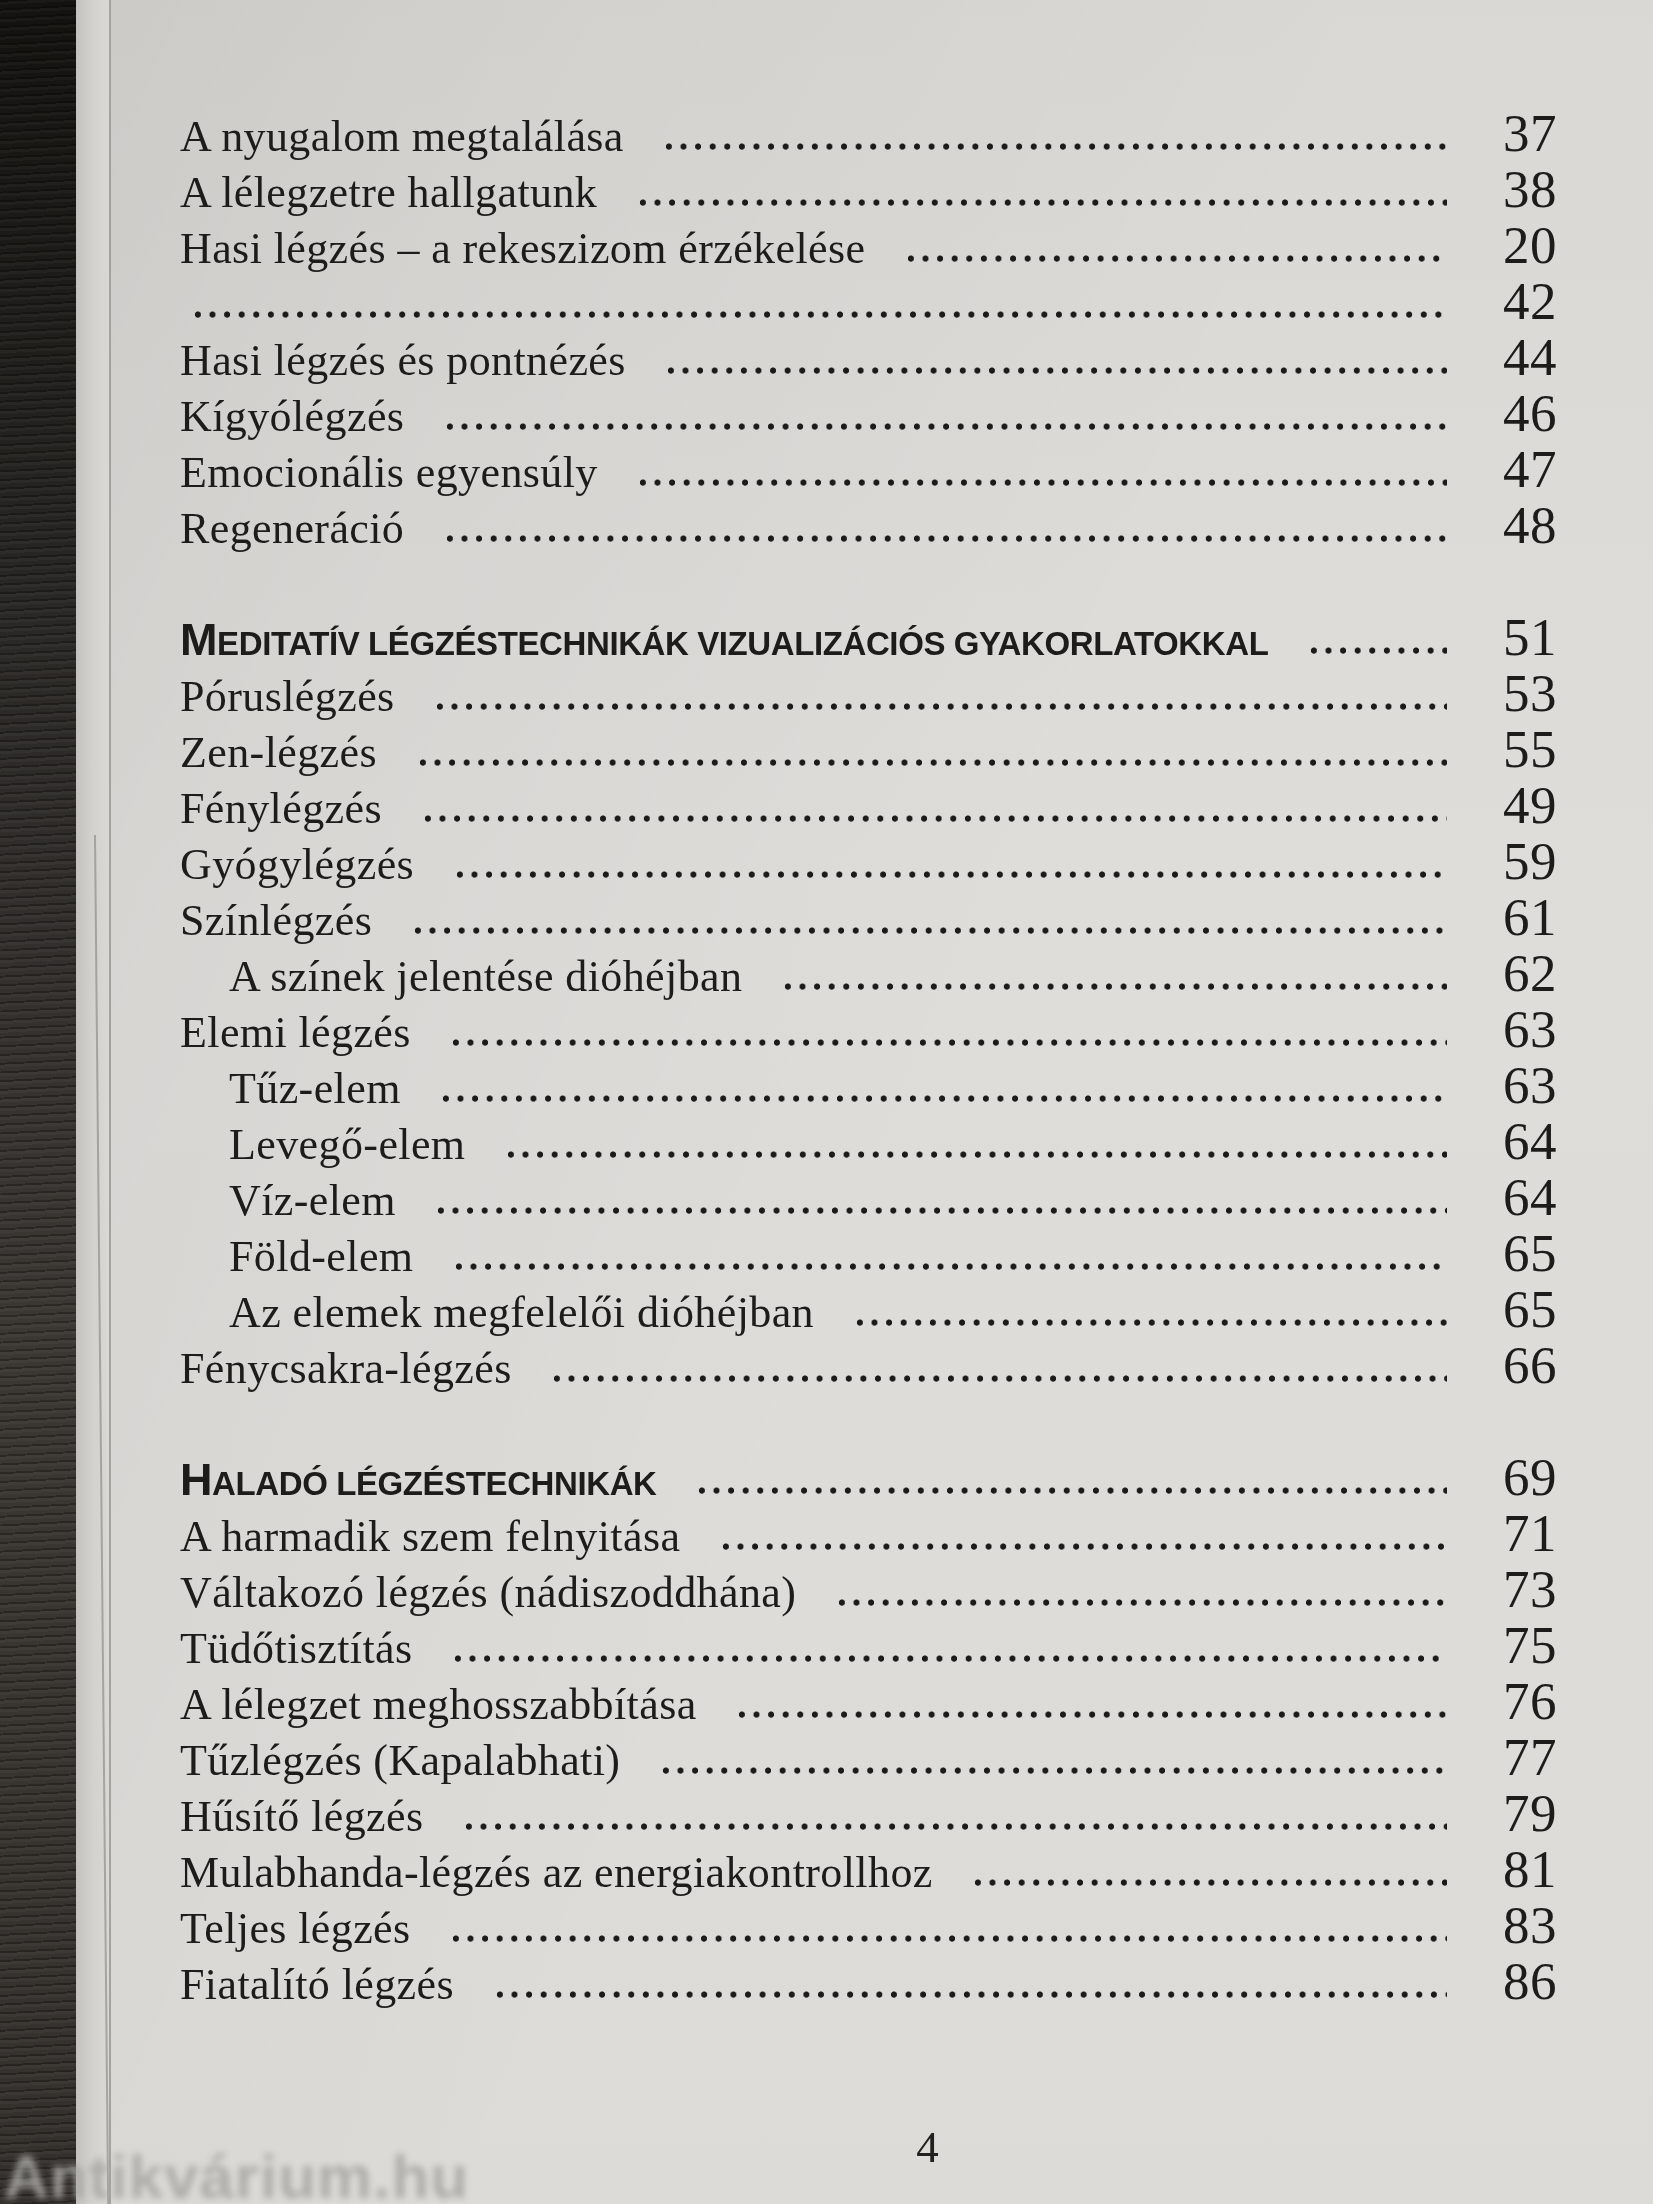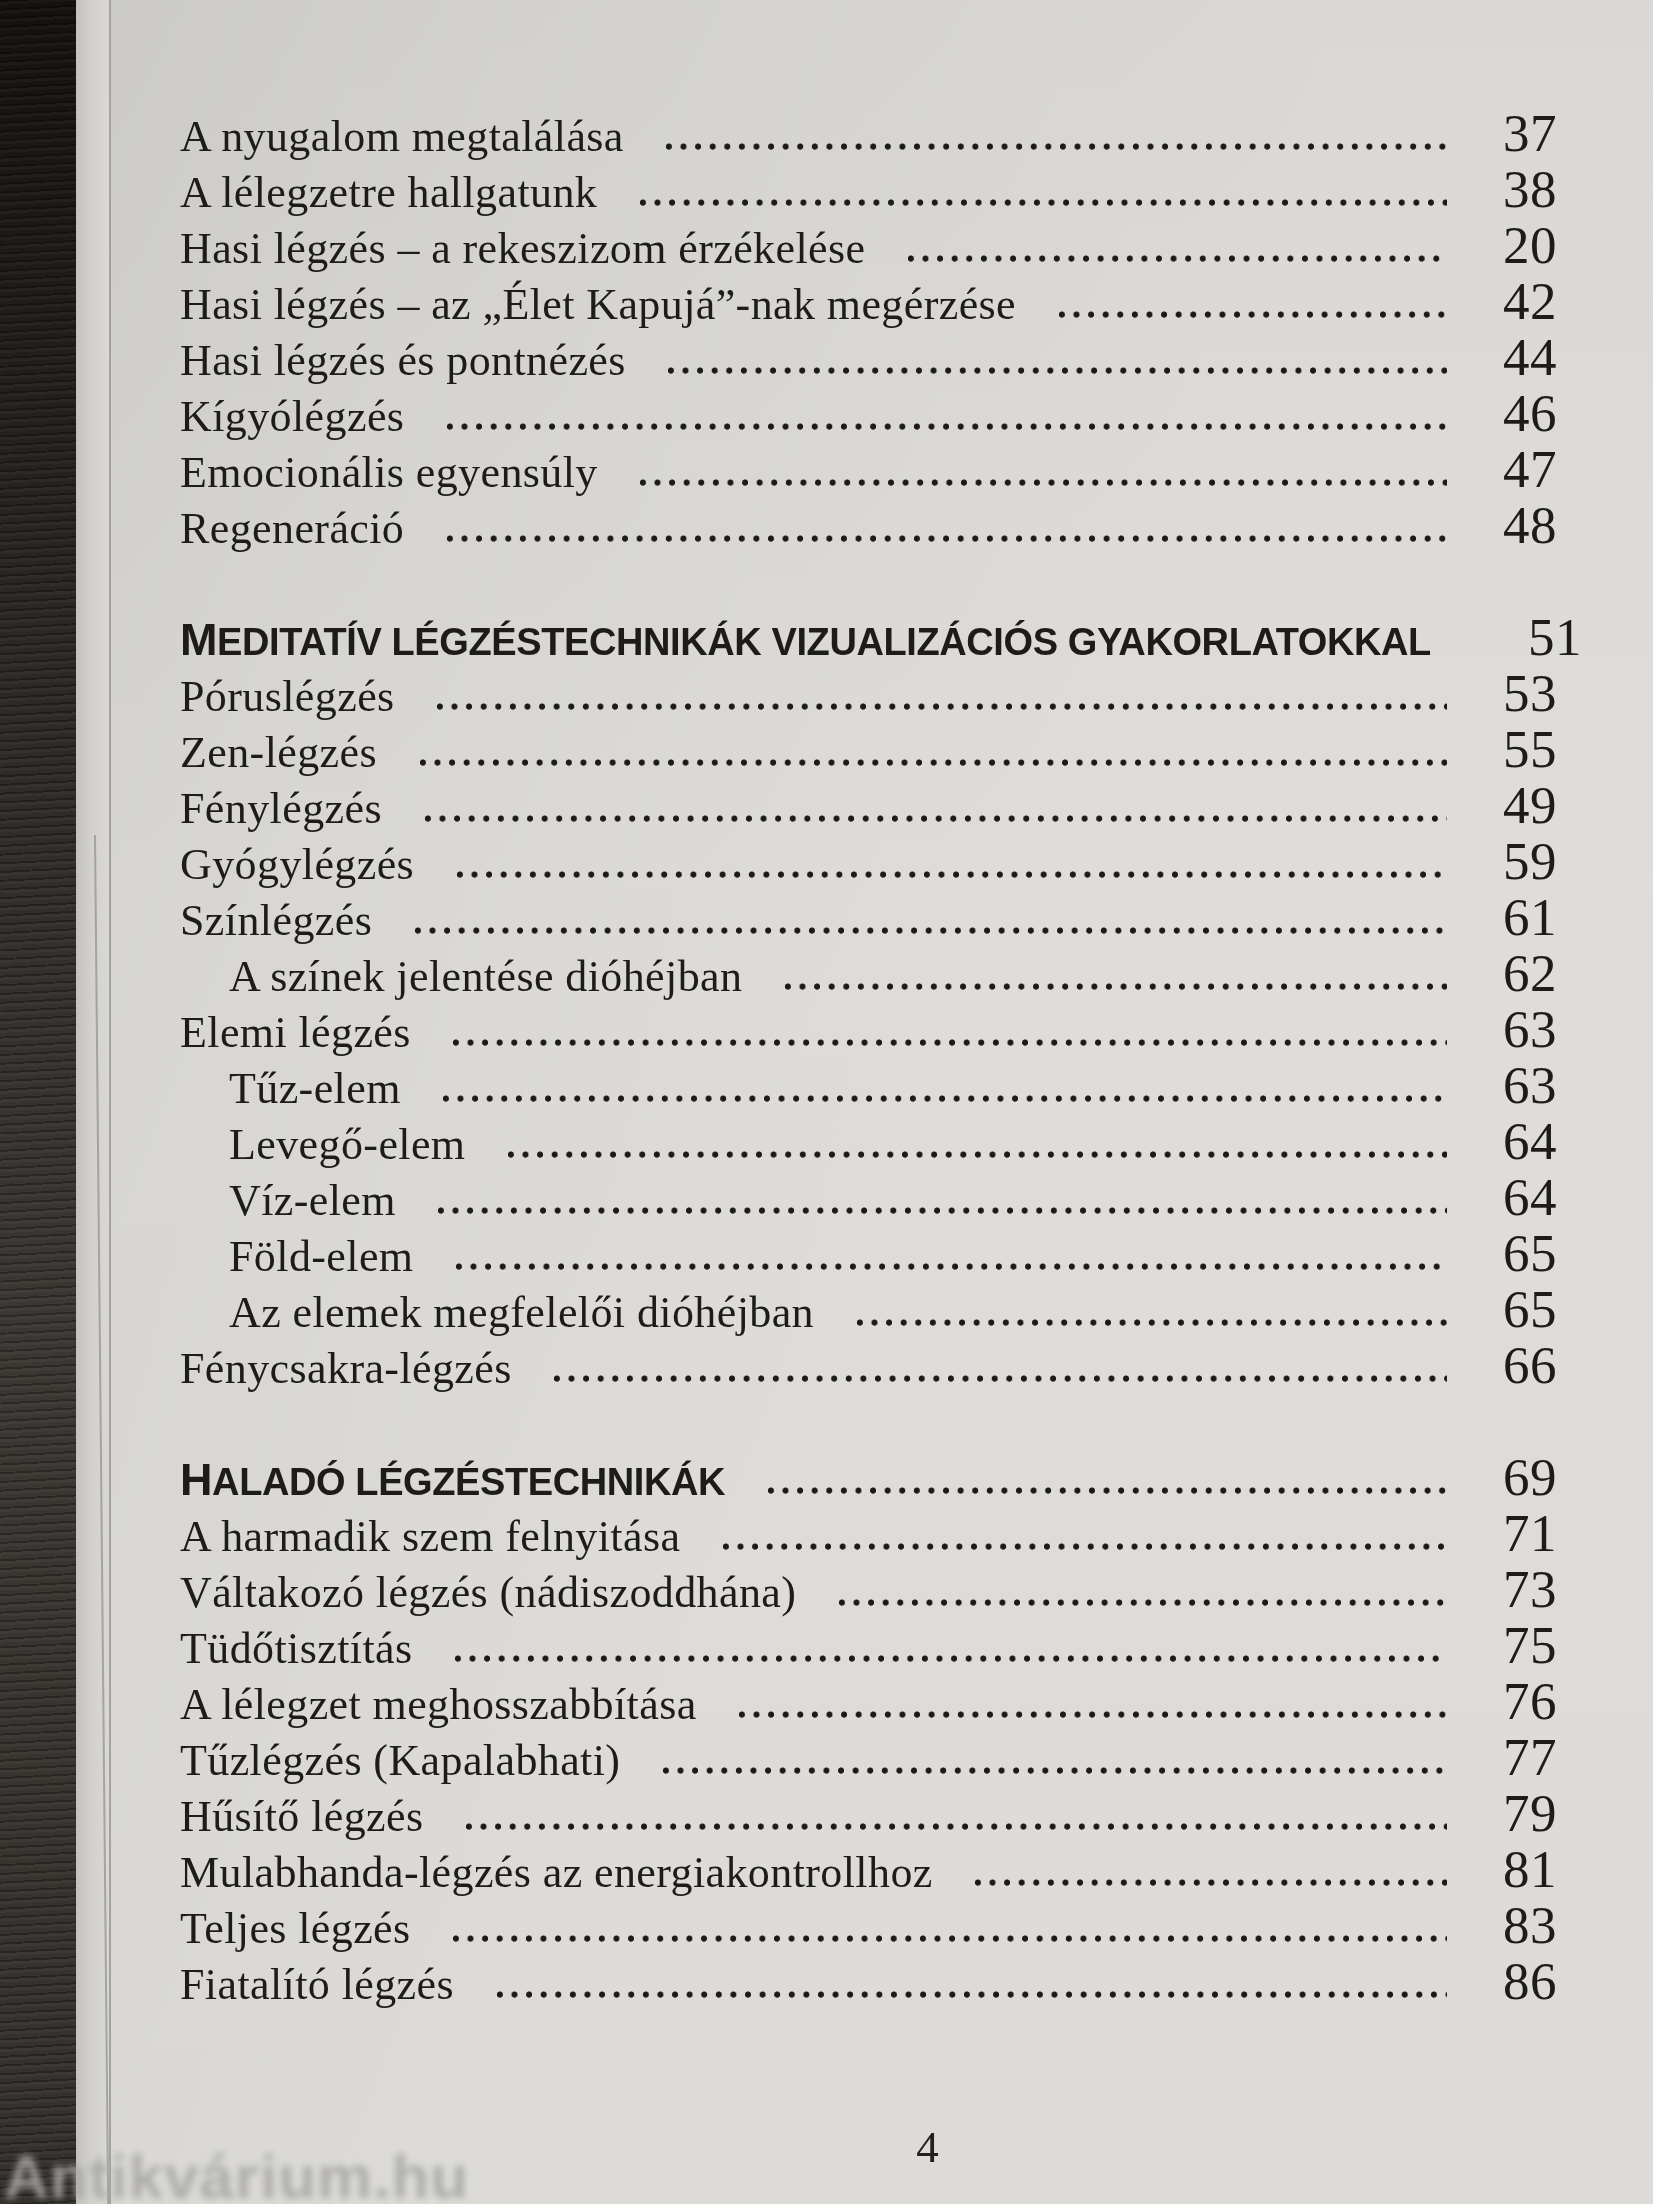--- a/index.html
+++ b/index.html
@@ -80,21 +80,21 @@
     font-size: 44px;
     line-height: 56px;
     letter-spacing: 0.4px;
   }
 
   .heading-title {
     display: block;
     flex: 0 0 auto;
     font-family: "Liberation Sans", sans-serif;
     font-weight: 700;
-    font-size: 38px;
+    font-size: 33px;
     line-height: 56px;
     letter-spacing: -0.4px;
   }
   .heading-title::first-letter {
     font-size: 45px;
   }
 
   .leader {
     flex: 1 1 auto;
     height: 8.7px;
@@ -163,21 +163,20 @@
           <span class="entry-title">A lélegzetre hallgatunk</span>
           <span class="leader"></span>
           <span class="entry-page">38</span>
         </div>
         <div class="toc-row">
           <span class="entry-title">Hasi légzés – a rekeszizom érzékelése</span>
           <span class="leader"></span>
           <span class="entry-page">20</span>
         </div>
         <div class="toc-row">
-          <span class="entry-title">Hasi légzés – az „Élet Kapujá”-nak megérzése</span>
           <span class="leader"></span>
           <span class="entry-page">42</span>
         </div>
         <div class="toc-row">
           <span class="entry-title">Hasi légzés és pontnézés</span>
           <span class="leader"></span>
           <span class="entry-page">44</span>
         </div>
         <div class="toc-row">
           <span class="entry-title">Kígyólégzés</span>

